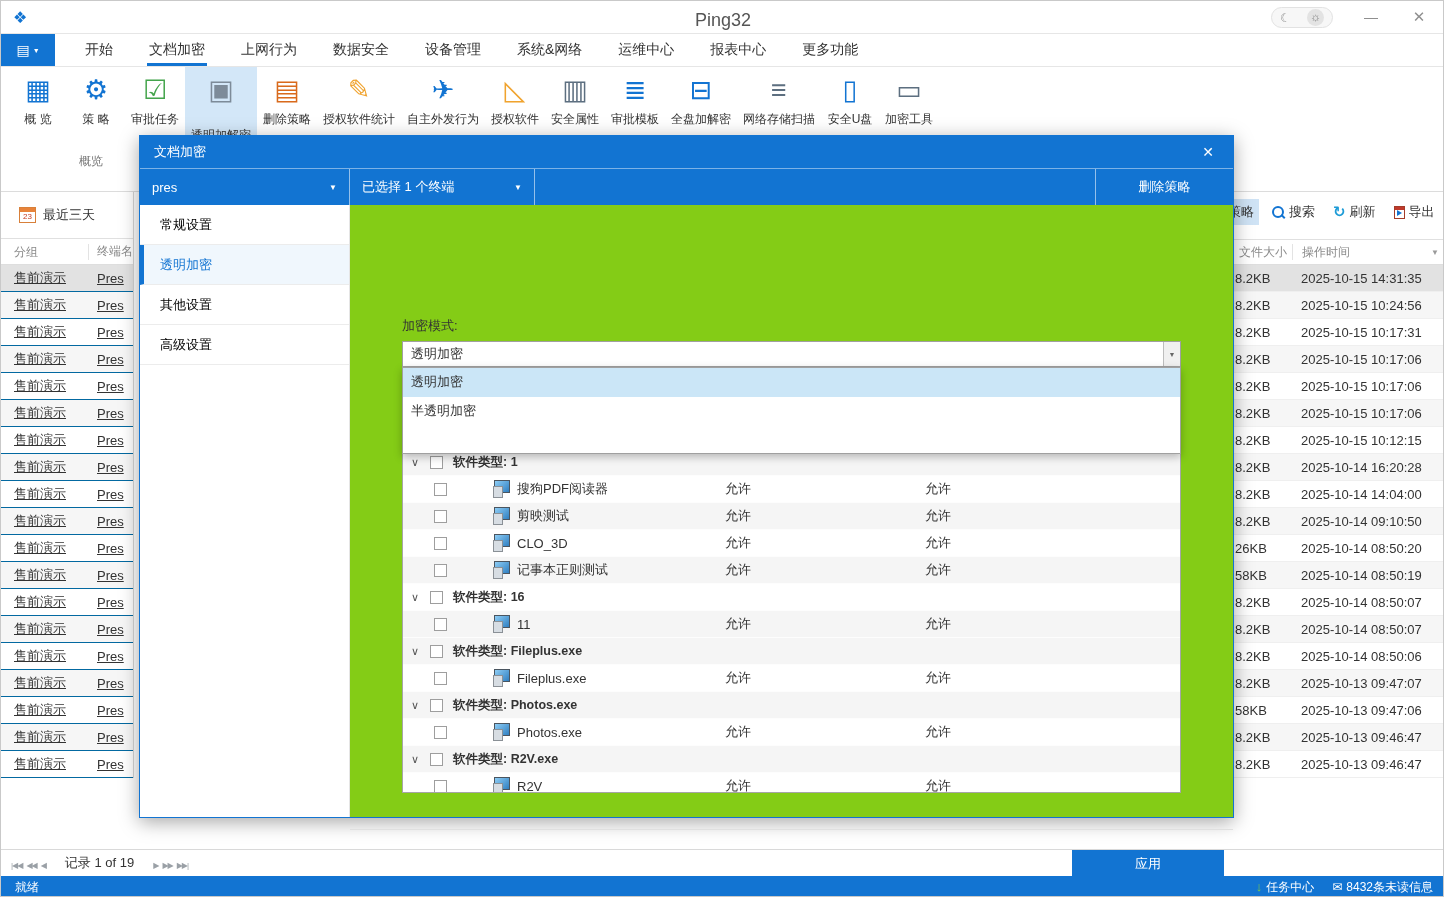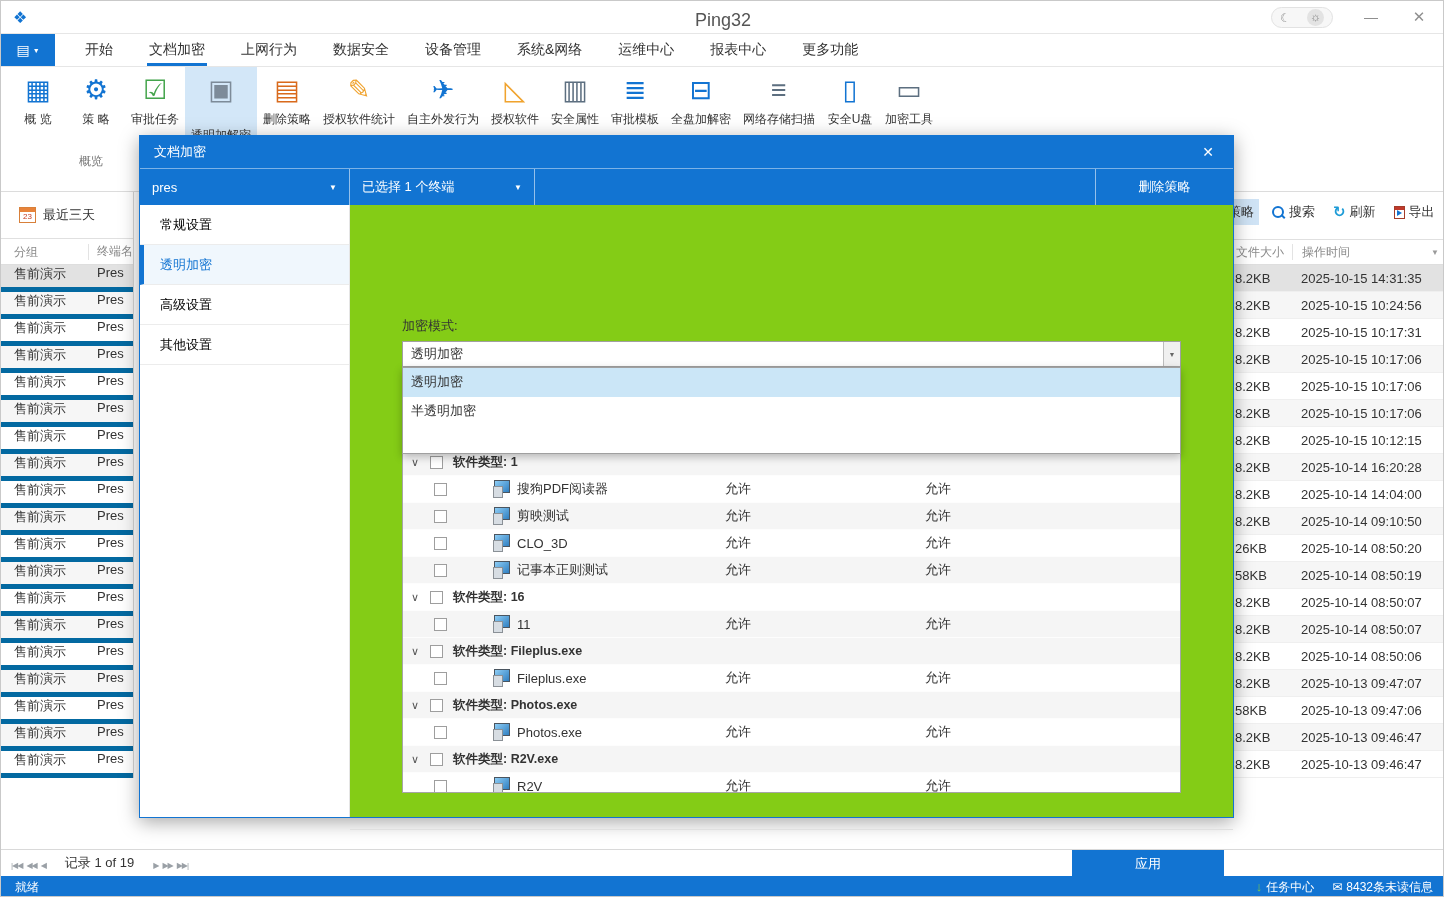--- a/index.html
+++ b/index.html
@@ -62,42 +62,42 @@
   
   #left-panel { position:absolute; left:0; top:0; width:133px; height:586px; border-right:1px solid #d5d5d5; background:#fff; }
   #date-filter { height:47px; border-bottom:1px solid #e0e0e0; display:flex; align-items:center; gap:7px; padding-left:18px; }
   .cal-ico { width:17px; height:16px; border:1px solid #d8803a; position:relative; font-size:8px; color:#c23b22;
              text-align:center; background:#fff; }
   .cal-ico::before { content:""; position:absolute; left:0; right:0; top:0; height:4px; background:#e8833a; }
   .cal-ico span { position:relative; top:4px; }
   #left-header { height:26px; border-bottom:1px solid #dedede; display:flex; color:#8a8a8a; font-size:12px; align-items:center; }
   #left-header .c1 { width:88px; padding-left:13px; border-right:1px solid #e3e3e3; height:16px; line-height:16px; }
   #left-header .c2 { padding-left:8px; }
-  .lrow { height:27px; display:flex; border-bottom:5px solid #0369a1; }
+  .lrow { height:27px; display:flex; align-items:center; border-bottom:1px solid #0369a1;text-decoration:underline; }
   .lrow .c1 { width:88px; padding-left:13px; }
   .lrow .c2 { padding-left:8px; }
   .lrow.shade { background:#f6f6f6; }
   .lrow.selected { background:#e2e2e2; }
 
   
   #right-panel { position:absolute; left:1222px; top:0; width:222px; height:586px; background:#fff; }
   #right-toolbar { position:absolute; left:0; top:6px; height:28px; display:flex; align-items:center; gap:8px; font-size:13px; }
   .tbtn { display:flex; align-items:center; gap:4px; padding:4px 5px; }
   .tbtn.hl { background:#cfe3f5; }
   .mag-ico { width:13px; height:13px; position:relative; display:inline-block; }
   .mag-ico::before { content:""; position:absolute; left:0; top:0; width:8px; height:8px; border:2px solid #1274d2; border-radius:50%; }
   .mag-ico::after { content:""; position:absolute; right:1px; bottom:0; width:2px; height:5px; background:#1274d2; transform:rotate(-45deg); }
   .refresh-ico { color:#1e9cd7; font-size:15px; font-weight:bold; }
   .export-ico { width:11px; height:13px; border:1px solid #a33c2a; position:relative; display:inline-block; background:#fff; }
   .export-ico::before { content:""; position:absolute; left:0; right:0; top:0; height:3px; background:#c0392b; }
   .export-ico::after { content:""; position:absolute; left:2px; bottom:2px; border-left:5px solid #1274d2;
                        border-top:3px solid transparent; border-bottom:3px solid transparent; }
   #right-header { position:absolute; left:0; top:47px; width:222px; height:26px; border-bottom:1px solid #dedede;
                   border-top:1px solid #e0e0e0; display:flex; align-items:center; color:#8a8a8a; font-size:12px; }
-  #right-header .h1 { width:69px; padding-left:12px; border-left:1px solid #a21caf; height:16px; line-height:16px; }
+  #right-header .h1 { width:69px; padding-left:12px; border-left:4px solid #a21caf; height:16px; line-height:16px; }
   #right-header .h2 { padding-left:9px; border-left:1px solid #e3e3e3; height:16px; line-height:16px; flex:1; }
   #right-header .sort-caret { margin-right:6px; color:#9a9a9a; font-size:8px; }
   #right-rows { position:absolute; left:0; top:73px; width:222px; }
   .rrow { height:27px; display:flex; align-items:center; border-bottom:1px solid #efefef; }
   .rrow .s { width:69px; padding-left:12px; }
   .rrow .t { padding-left:9px; white-space:nowrap;text-align:center; }
   .rrow.shade { background:#f6f6f6; }
   .rrow.selected { background:#e2e2e2; }
 
   
@@ -503,22 +503,22 @@
       <span>已选择 1 个终端</span>
       <span class="caret">▼</span>
     </div>
     <div class="spacer"></div>
     <div id="delete-policy-btn">删除策略</div>
   </div>
 
   <div id="dlg-sidebar">
       <div class="side-item">常规设置</div>
       <div class="side-item active">透明加密</div>
+      <div class="side-item">其他设置</div>
       <div class="side-item">高级设置</div>
-      <div class="side-item">其他设置</div>
     </div>
 
   <div id="dlg-content">
     <div id="mode-label">加密模式:</div>
     <div id="mode-combo">
       <span>透明加密</span>
       <span class="combo-btn">
         <span>▼</span>
       </span>
     </div>

